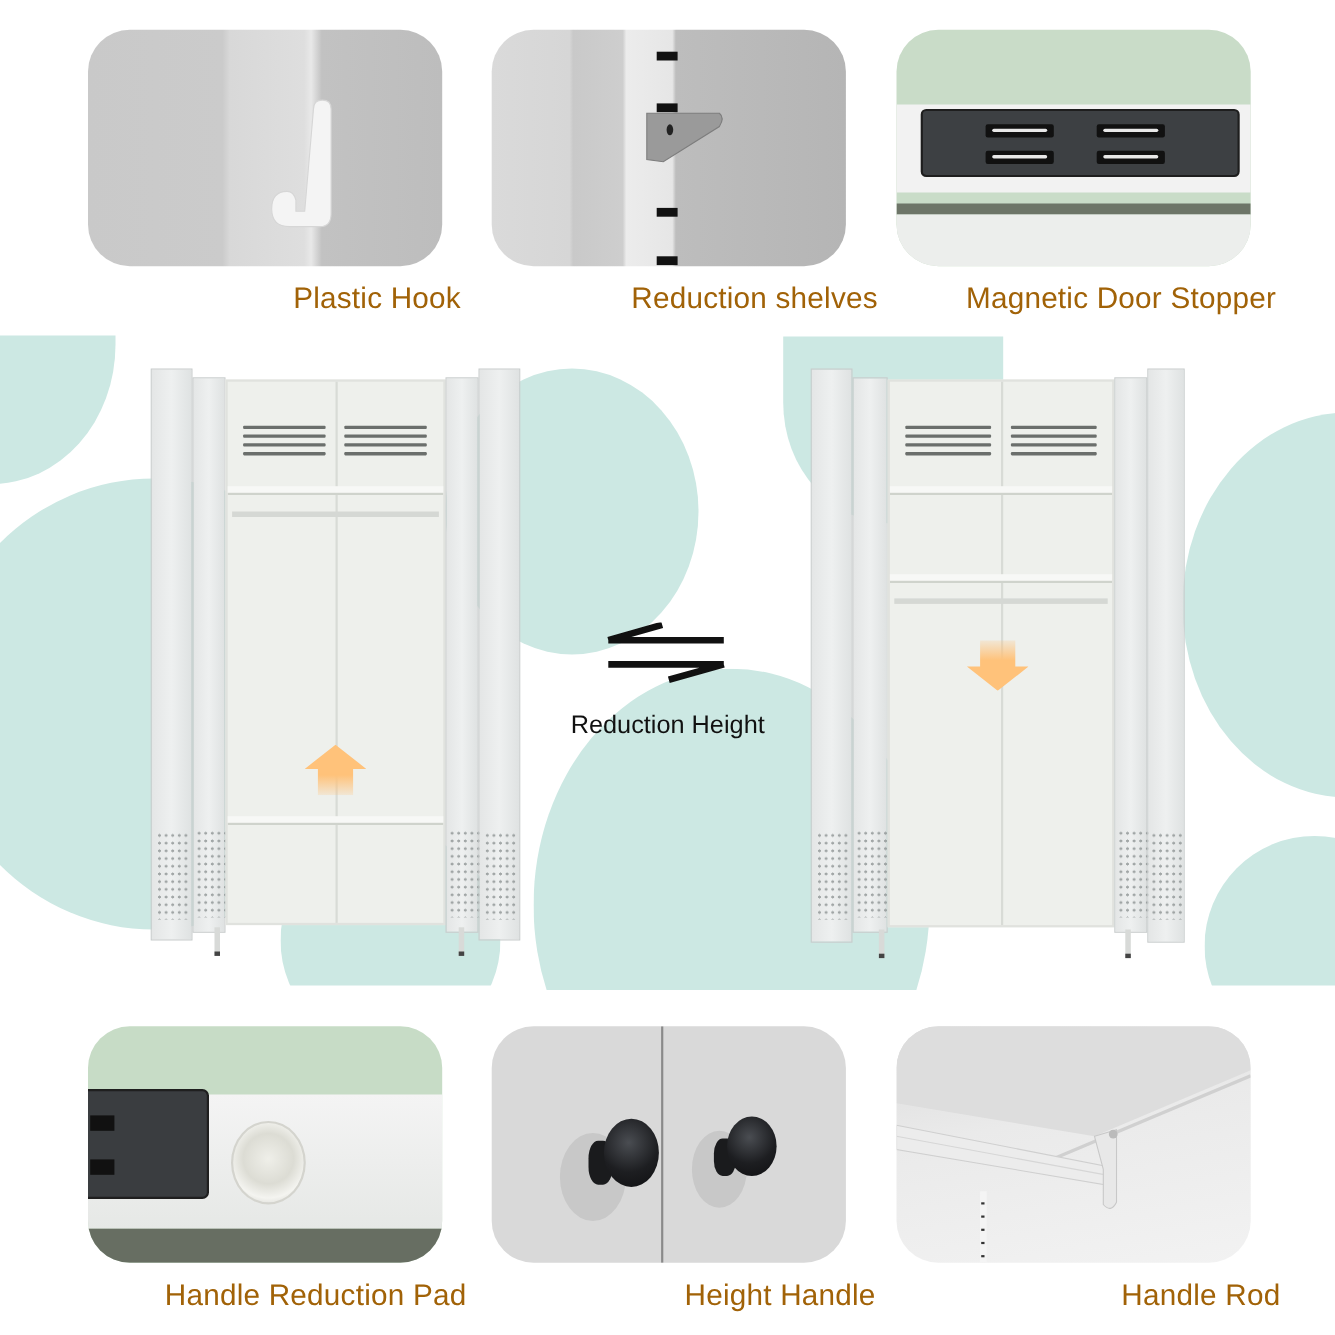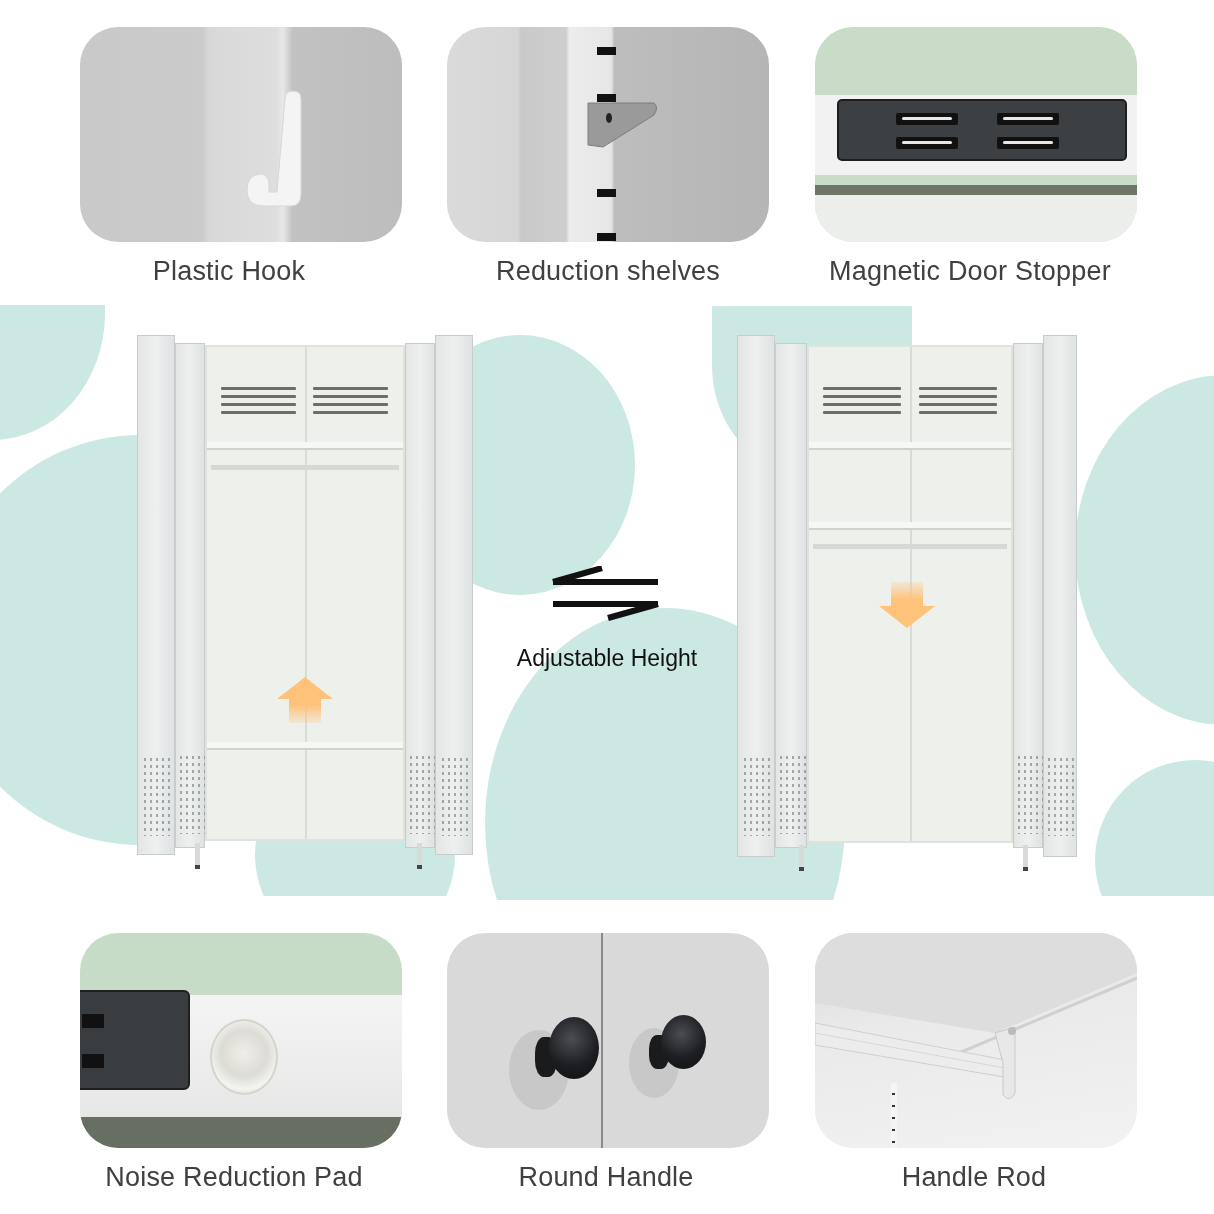--- a/index.html
+++ b/index.html
@@ -1,20 +1,20 @@
 <!DOCTYPE html>
 <html><head>
 <meta charset="utf-8">
 <style>
   * { box-sizing: border-box; margin: 0; padding: 0; }
   html, body { width: 1214px; height: 1214px; background: #ffffff; overflow: hidden; }
   body { position: relative; font-family: "DejaVu Sans", sans-serif; color: #111; }
 
   .card { position: absolute; width: 322px; height: 215px; border-radius: 38px; overflow: hidden; }
-  .caption { position: absolute; width: 380px; text-align: center; font-family: "Liberation Sans", sans-serif; font-size: 27px; color: #404040; letter-spacing: 0.2px; }
+  .caption { position: absolute; width: 380px; text-align: right; font-family: "Liberation Sans", sans-serif; font-size: 27px; color: #a16207; letter-spacing: 0.2px; }
 
   
   #card-hook { left: 80px; top: 27px; background: linear-gradient(90deg,#c9c9c9 0%,#cbcbcb 38%,#d8d8d8 40%,#dedede 61%,#e8e8e8 63%,#c2c2c2 66%,#bdbdbd 100%); }
   #card-shelves { left: 447px; top: 27px; background: linear-gradient(90deg,#dadada 0%,#d6d6d6 22%,#c9c9c9 23%,#cecece 37%,#ececec 38%,#e6e6e6 51%,#bdbdbd 52%,#b5b5b5 100%); }
   #card-stopper { left: 815px; top: 27px; background: #c9dcc8; }
 
   
   #card-pad { left: 80px; top: 933px; background: #c7dcc6; }
   #card-handle { left: 447px; top: 933px; background: #d9d9d9; }
   #card-rod { left: 815px; top: 933px; background: linear-gradient(170deg,#dadada 0%,#eaeaea 40%,#f2f2f2 100%); }
@@ -125,21 +125,21 @@
       </div>
     <div class="leg" style="left:58px; top:508px;"></div>
     <div class="leg" style="left:280px; top:508px;"></div>
   </div>
 
   <div style="position:absolute;left:550px;top:566px;width:112px;height:56px;">
     <svg width="112" height="56">
         <path d="M3 16 H108 M3 16 L52 2 M3 38 H108 M108 38 L58 52" stroke="#111" stroke-width="6" fill="none" stroke-linecap="butt"></path>
       </svg>
   </div>
-  <div style="position:absolute;left:496px;top:645px;width:222px;text-align:center;font-family:'Liberation Sans',sans-serif;font-size:23px;color:#111;">Adjustable Height</div>
+  <div style="position:absolute;left:496px;top:645px;width:222px;text-align:center;font-family:'Liberation Sans',sans-serif;font-size:23px;color:#111;">Reduction Height</div>
 
   <div class="cab" style="left:737px; top:335px; width:340px; height:550px;">
     <div class="door" style="left:0; top:0; width:38px; height:522px;">
         <div class="perf" style="left:4px; top:420px;"></div>
       </div>
     <div class="door" style="left:38px; top:8px; width:32px; height:505px;">
         <div class="perf" style="left:2px; top:410px;"></div>
       </div>
     <div class="body" style="left:70px; top:10px; width:206px; height:498px;">
       <div class="divider" style="left:101px;"></div>
@@ -180,36 +180,36 @@
 
 <div id="card-pad" class="card">
   <div style="position:absolute;left:0;top:62px;width:322px;height:122px;background:linear-gradient(180deg,#f4f4f4,#e6e8e6);"></div>
   <div style="position:absolute;left:0;top:184px;width:322px;height:31px;background:#676e62;"></div>
   <div style="position:absolute;left:-10px;top:57px;width:120px;height:100px;background:#3a3d40;border-radius:6px;border:2px solid #1f1f1f;">
     <div style="position:absolute;left:10px;top:22px;width:22px;height:14px;background:#111;"></div>
     <div style="position:absolute;left:10px;top:62px;width:22px;height:14px;background:#111;"></div>
   </div>
   <div style="position:absolute;left:130px;top:86px;width:68px;height:76px;border-radius:50%;background:radial-gradient(circle at 50% 45%,#efefe9 0%,#dcdcd4 45%,#f4f4f0 70%,#c8c8c2 100%);border:2px solid #d4d4ce;"></div>
 </div>
-<div class="caption" style="left:44px; top:1162px;">Noise Reduction Pad</div>
+<div class="caption" style="left:44px; top:1162px;">Handle Reduction Pad</div>
 
 <div id="card-handle" class="card">
   <div style="position:absolute;left:154px;top:0;width:2px;height:215px;background:#8a8a8a;"></div>
   <div style="position:absolute;left:62px;top:82px;">
     <div style="position:absolute;left:0;top:15px;width:60px;height:80px;border-radius:50%;background:rgba(0,0,0,0.08);"></div>
     <div style="position:absolute;left:26px;top:22px;width:22px;height:40px;border-radius:40%;background:#1a1b1d;"></div>
     <div style="position:absolute;left:40px;top:2px;width:50px;height:62px;border-radius:50%;background:radial-gradient(circle at 45% 35%,#4a4d52 0%,#1d1e21 55%,#0f0f11 100%);"></div>
   </div>
   <div style="position:absolute;left:182px;top:80px;">
     <div style="position:absolute;left:0;top:15px;width:50px;height:70px;border-radius:50%;background:rgba(0,0,0,0.08);"></div>
     <div style="position:absolute;left:20px;top:22px;width:20px;height:34px;border-radius:40%;background:#1a1b1d;"></div>
     <div style="position:absolute;left:32px;top:2px;width:45px;height:54px;border-radius:50%;background:radial-gradient(circle at 45% 35%,#4a4d52 0%,#1d1e21 55%,#0f0f11 100%);"></div>
   </div>
 </div>
-<div class="caption" style="left:416px; top:1162px;">Round Handle</div>
+<div class="caption" style="left:416px; top:1162px;">Height Handle</div>
 
 <div id="card-rod" class="card">
   <svg width="322" height="215">
     <path d="M0 70 L180 100 L322 40 L322 0 L0 0 Z" fill="#dddddd"></path>
     <line x1="120" y1="130" x2="322" y2="45" stroke="#d0d0d0" stroke-width="3"></line>
     <path d="M0 90 L195 128 L195 145 L0 112 Z" fill="#ececec" stroke="#cfcfcf"></path>
     <line x1="0" y1="100" x2="195" y2="136" stroke="#d6d6d6" stroke-width="1"></line>
     <path d="M180 100 L200 94 L200 160 Q195 170 188 162 L188 130 Z" fill="#e8e8e8" stroke="#c8c8c8"></path>
     <circle cx="197" cy="98" r="4" fill="#bbb"></circle>
     <rect x="76" y="150" width="6" height="65" fill="#f4f4f4"></rect>

